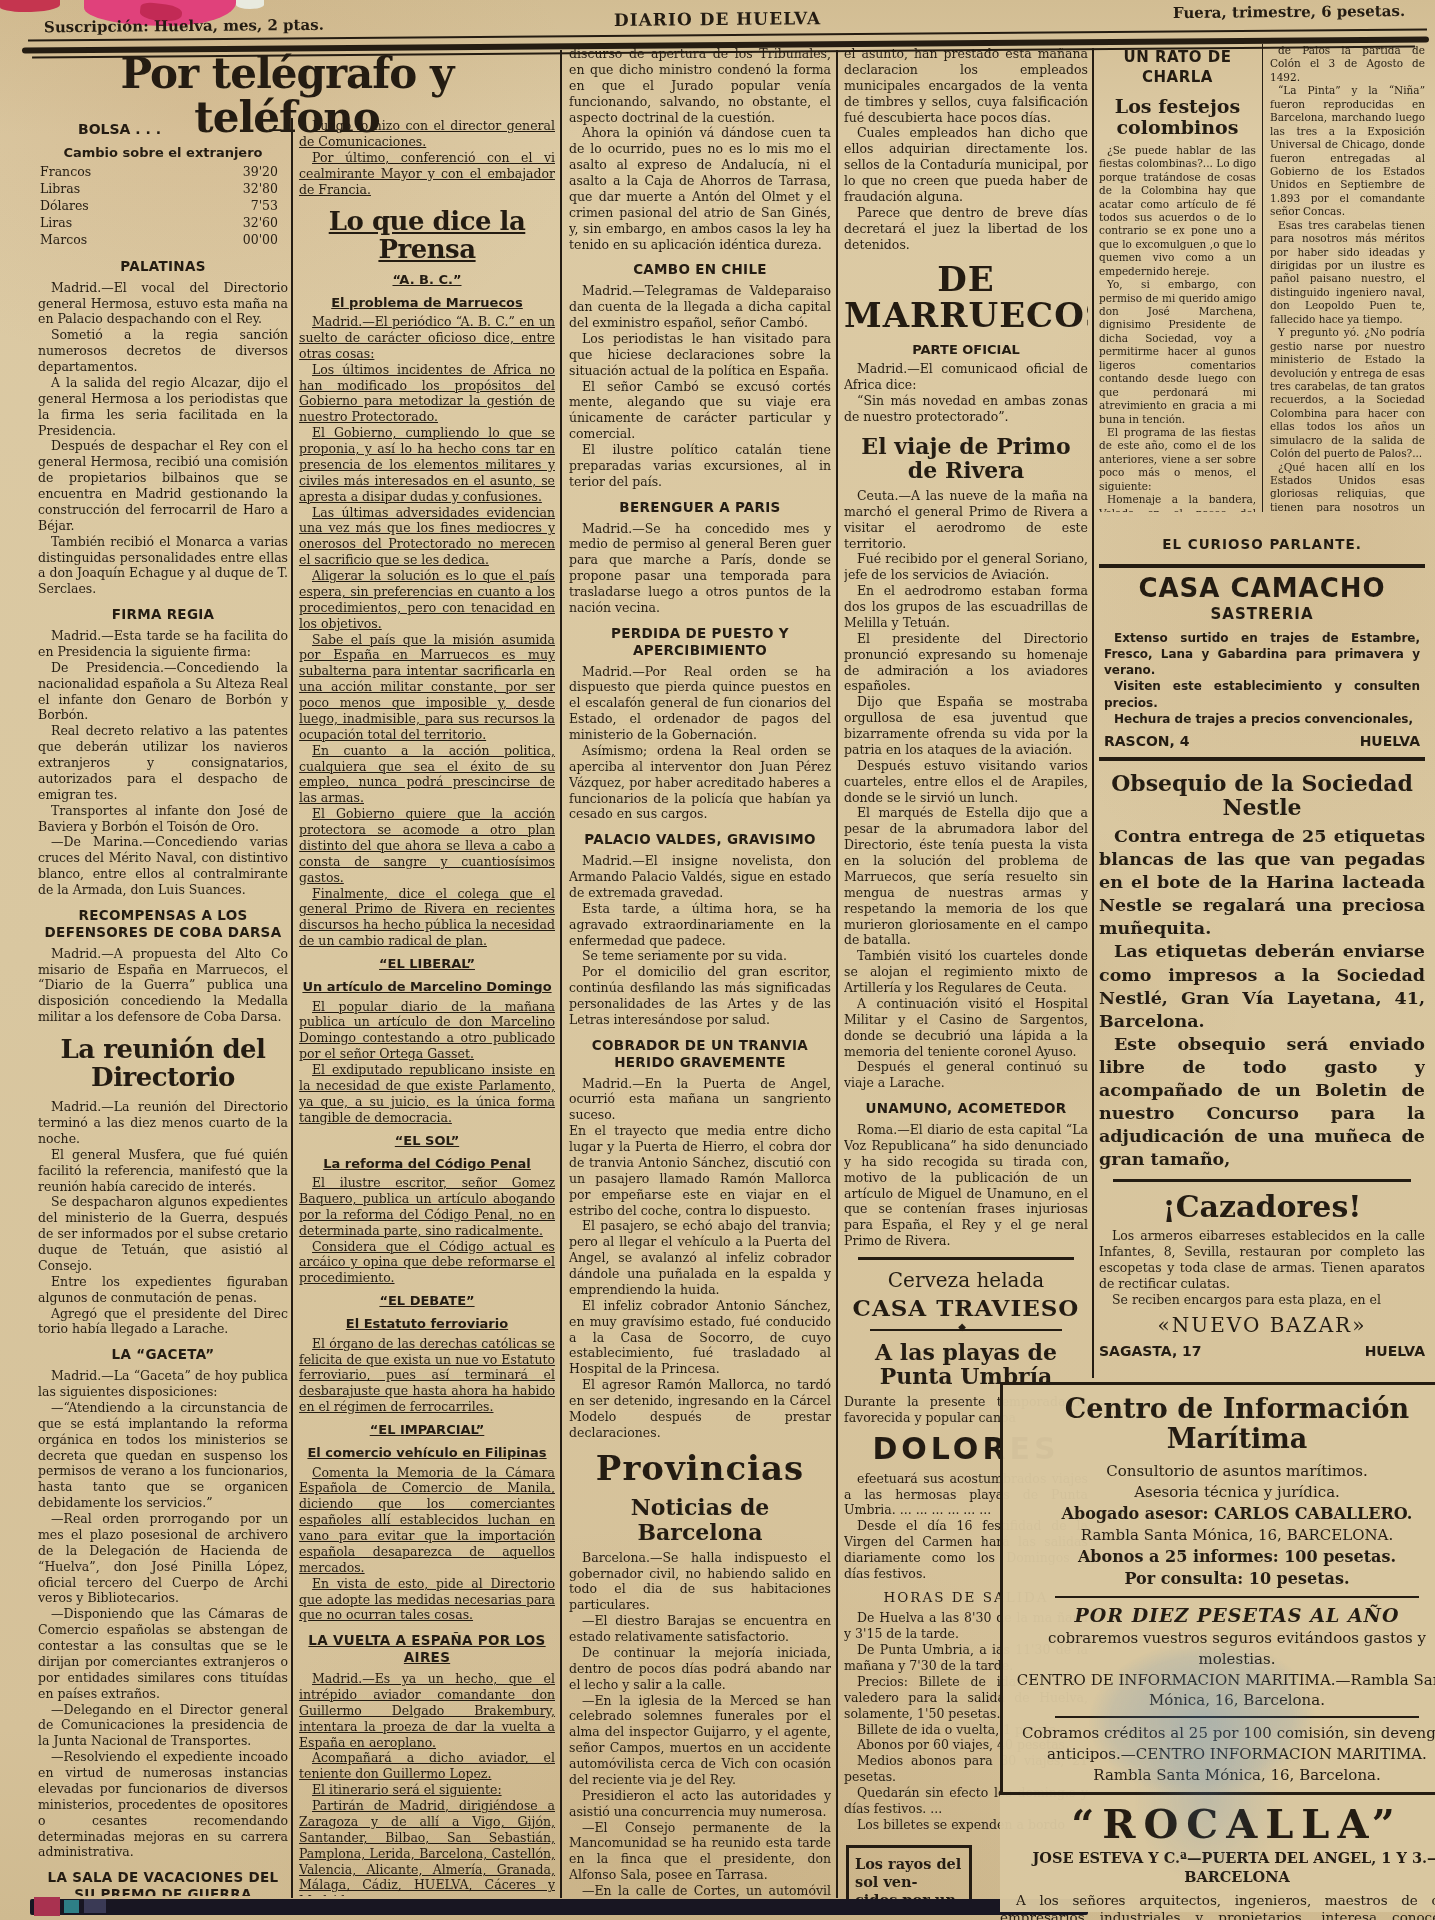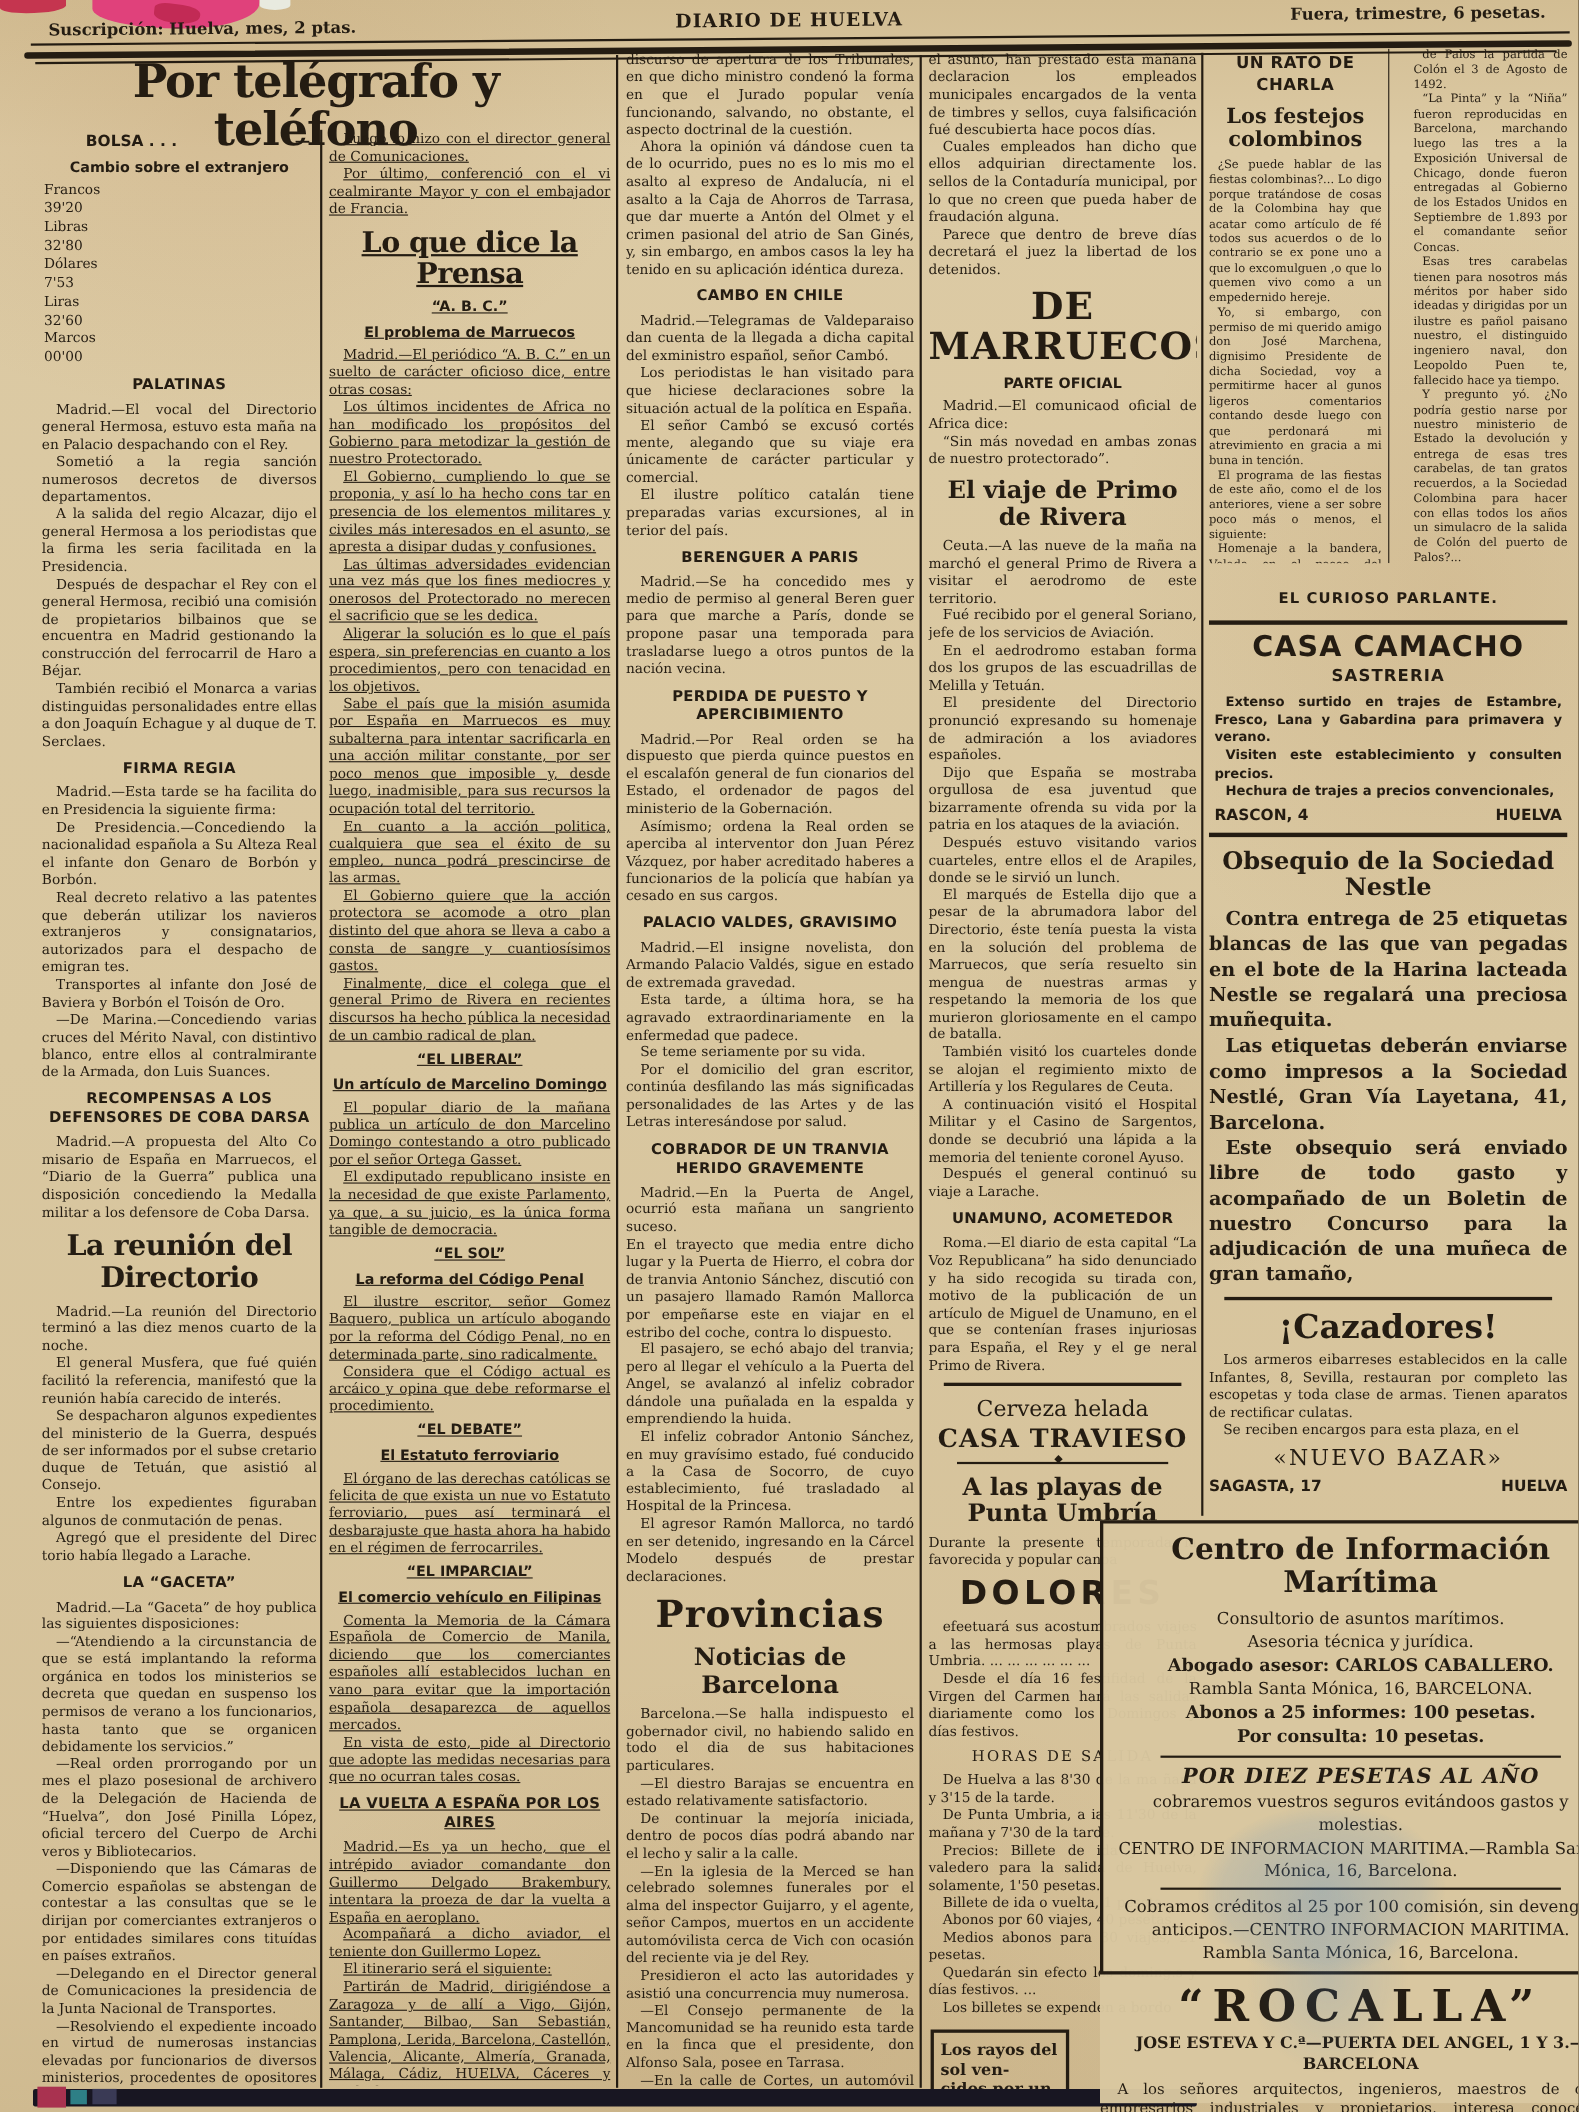--- a/index.html
+++ b/index.html
@@ -42,21 +42,21 @@
   #vr4{left:1092px;top:48px;height:1330px;}
   
   .b{color:#241c12;}
   .b-p{font:12.5px/1.27 "DejaVu Serif",serif;text-align:justify;text-indent:13px;}
   .b-p0{font:12.5px/1.27 "DejaVu Serif",serif;text-align:justify;}
   .b-h{font:700 13.5px/1.25 "DejaVu Sans",sans-serif;text-align:center;margin:9px 4px 5px;letter-spacing:.3px;}
   .b-sh{font:700 13px/1.25 "DejaVu Sans",sans-serif;text-align:center;margin:7px 2px 3px;}
   .b-xl{font:700 26px/1.08 "DejaVu Serif",serif;text-align:center;margin:10px 0 8px;letter-spacing:-.5px;}
   .b-xl2{font:700 22px/1.1 "DejaVu Serif",serif;text-align:center;margin:9px 0 6px;}
   .b-xl3{font:700 34px/1.05 "DejaVu Serif",serif;text-align:center;margin:10px 0 8px;letter-spacing:1px;}
-  .b-row{display:flex;font:12.5px/1.35 "DejaVu Serif",serif;padding:0 10px 0 2px;flex-direction:column;}
+  .b-row{display:flex;justify-content:space-between;font:12.5px/1.35 "DejaVu Serif",serif;padding:0 10px 0 2px;}
   .b-bolsa{display:flex;justify-content:space-between;font:700 14px/1.3 "DejaVu Sans",sans-serif;padding:0 6px 0 40px;margin-top:2px;}
   .b-kick{font:700 12px/1.3 "DejaVu Sans",sans-serif;text-align:center;letter-spacing:1.5px;margin:4px 0 2px;}
   .b-sig{font:700 13.5px/1.3 "DejaVu Sans",sans-serif;text-align:center;letter-spacing:1px;margin:24px 0 6px;}
   .b-rule{height:3px;background:#241c12;margin:8px 14px;}
   .b-srule{height:2px;background:#241c12;margin:5px 40px;}
   .b-frule{height:2px;background:#241c12;margin:7px 26px;position:relative;}
   .b-frule:after{content:"◆";position:absolute;left:46%;top:-8px;font-size:10px;background:transparent;}
   .b-adc{font:20px/1.2 "DejaVu Serif",serif;text-align:center;margin:5px 0 2px;}
   .b-adcxl{font:700 23px/1.2 "DejaVu Serif",serif;text-align:center;letter-spacing:1px;margin:2px 0 4px;}
   .b-dol{font:800 30px/1.1 "DejaVu Sans",sans-serif;text-align:center;letter-spacing:4px;margin:6px 0;}
@@ -75,21 +75,21 @@
   .b-ital{font:italic 700 19px/1.2 "DejaVu Serif",serif;text-align:center;letter-spacing:1px;margin:6px 0 2px;}
   .b-roct{font:800 40px/1.05 "DejaVu Serif",serif;text-align:center;letter-spacing:8px;margin:8px 0 4px;}
   .b-rocsub{font:700 14.5px/1.3 "DejaVu Serif",serif;text-align:center;margin:0 0 5px;}
   .b-rocp{font:13.5px/1.28 "DejaVu Serif",serif;text-align:justify;text-indent:16px;}
   
   .mini-row{display:flex;height:468px;overflow:hidden;}
   .mini{width:50%;overflow:hidden;box-sizing:border-box;}
   .mini .b-p,.mini .b-p0{font-size:10.5px;line-height:1.28;text-indent:8px;}
   .mini .b-xl2{font-size:19px;}
   .mini .b-kick{font-size:15px;letter-spacing:.5px;}
-  .mini-right{border-left:1.5px solid #241c12;padding-left:22px;}
+  .mini-right{border-left:1.5px solid #241c12;padding-left:7px;}
   .mini-left{padding-right:6px;}
   
   .aeg-box{width:126px;border:3px solid #241c12;padding:7px 6px;margin:12px 0 6px 2px;box-sizing:border-box;}
   .aeg-top{font:700 14.5px/1.25 "DejaVu Serif",serif;}
   
   #wide-ads{left:1000px;top:1382px;width:474px;height:530px;background:rgba(217,199,160,.97);z-index:5;}
   .cim-box{border:3px solid #241c12;padding:9px 12px 7px;position:relative;}
   .roc{margin-top:4px;position:relative;}
   .stamp{position:absolute;left:30px;top:250px;width:350px;height:270px;pointer-events:none;z-index:6;
     background:radial-gradient(ellipse 45% 40% at 50% 32%, rgba(72,132,198,.30), rgba(72,132,198,.12) 58%, transparent 72%),

